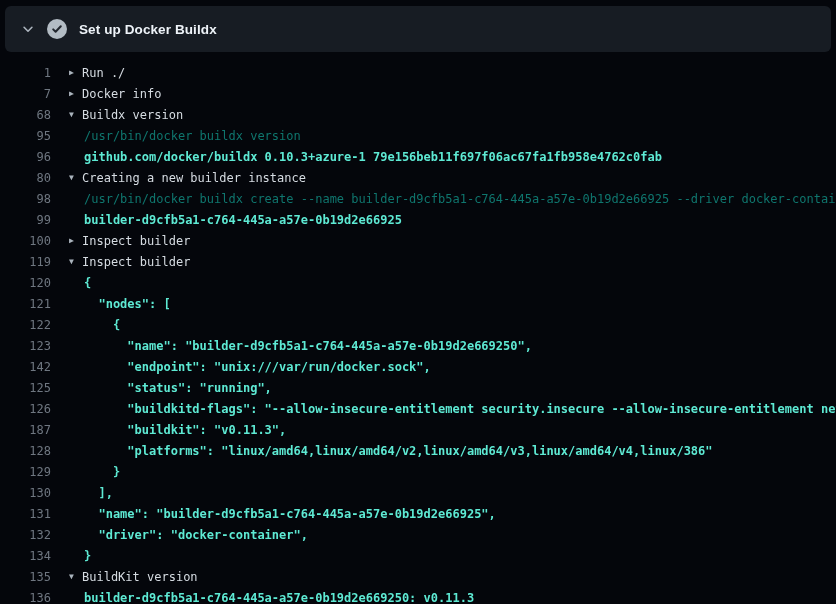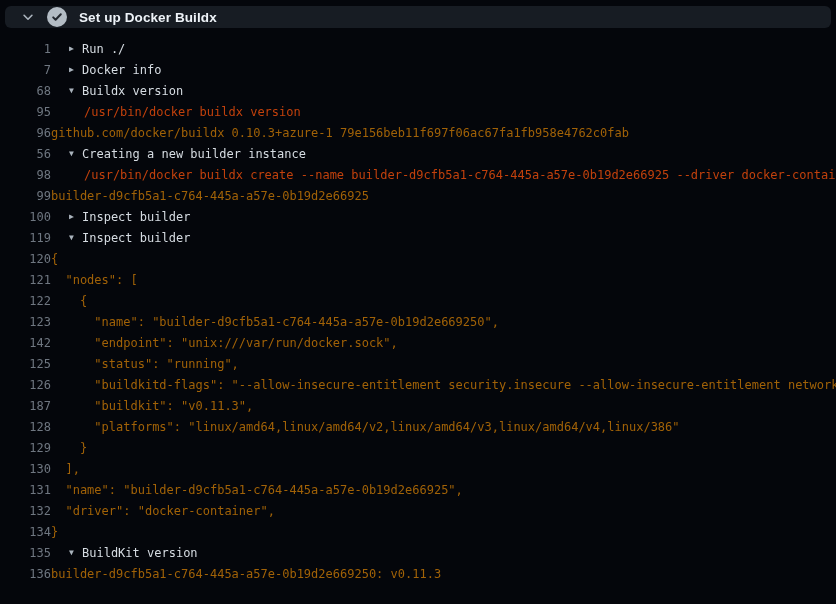--- a/index.html
+++ b/index.html
@@ -7,21 +7,21 @@
     padding: 0;
     background: #04060b;
     width: 836px;
     height: 604px;
     overflow: hidden;
   }
   * { box-sizing: border-box; }
 
   .step-header {
     margin: 6px 5px 0 5px;
-    height: 22px;
+    height: 46px;
     background: #171c23;
     border-radius: 6px;
     display: flex;
     align-items: center;
     padding-left: 16px;
     cursor: pointer;
   }
   .chev-icon {
     width: 14px;
     height: 14px;
@@ -70,24 +70,26 @@
     font-size: 8px;
     color: #aab3bc;
     flex: 0 0 13px;
   }
   .row.group-collapsed .txt,
   .row.group-expanded .txt {
     color: #d6dce2;
     margin-left: 0;
   }
   .row.plain .txt {
-    color: #a16207;
+    color: #5eead4;
+    margin-left: 33px;
+    font-weight: bold;
   }
   .row.command .txt {
-    color: #c2410c;
+    color: #0f766e;
     margin-left: 33px;
   }
   .txt { flex: 0 0 auto; }
 </style>
 </head>
 <body>
 
 <div class="step-header">
   <span class="chev-icon">
     <svg width="14" height="14" viewBox="0 0 16 16">
@@ -102,21 +104,21 @@
   </span>
   <span class="step-title">Set up Docker Buildx</span>
 </div>
 
 <div class="log-area" id="log-lines">
     <div class="row group-collapsed"><span class="ln">1</span><span class="arrow">▶</span><span class="txt">Run ./</span></div>
     <div class="row group-collapsed"><span class="ln">7</span><span class="arrow">▶</span><span class="txt">Docker info</span></div>
     <div class="row group-expanded"><span class="ln">68</span><span class="arrow">▼</span><span class="txt">Buildx version</span></div>
     <div class="row command"><span class="ln">95</span><span class="txt">/usr/bin/docker buildx version</span></div>
     <div class="row plain"><span class="ln">96</span><span class="txt">github.com/docker/buildx 0.10.3+azure-1 79e156beb11f697f06ac67fa1fb958e4762c0fab</span></div>
-    <div class="row group-expanded"><span class="ln">56</span><span class="arrow">▼</span><span class="txt">Creating a new builder instance</span></div>
+    <div class="row group-expanded"><span class="ln">80</span><span class="arrow">▼</span><span class="txt">Creating a new builder instance</span></div>
     <div class="row command"><span class="ln">98</span><span class="txt">/usr/bin/docker buildx create --name builder-d9cfb5a1-c764-445a-a57e-0b19d2e66925 --driver docker-container</span></div>
     <div class="row plain"><span class="ln">99</span><span class="txt">builder-d9cfb5a1-c764-445a-a57e-0b19d2e66925</span></div>
     <div class="row group-collapsed"><span class="ln">100</span><span class="arrow">▶</span><span class="txt">Inspect builder</span></div>
     <div class="row group-expanded"><span class="ln">119</span><span class="arrow">▼</span><span class="txt">Inspect builder</span></div>
     <div class="row plain"><span class="ln">120</span><span class="txt">{</span></div>
     <div class="row plain"><span class="ln">121</span><span class="txt">  "nodes": [</span></div>
     <div class="row plain"><span class="ln">122</span><span class="txt">    {</span></div>
     <div class="row plain"><span class="ln">123</span><span class="txt">      "name": "builder-d9cfb5a1-c764-445a-a57e-0b19d2e669250",</span></div>
     <div class="row plain"><span class="ln">142</span><span class="txt">      "endpoint": "unix:///var/run/docker.sock",</span></div>
     <div class="row plain"><span class="ln">125</span><span class="txt">      "status": "running",</span></div>

